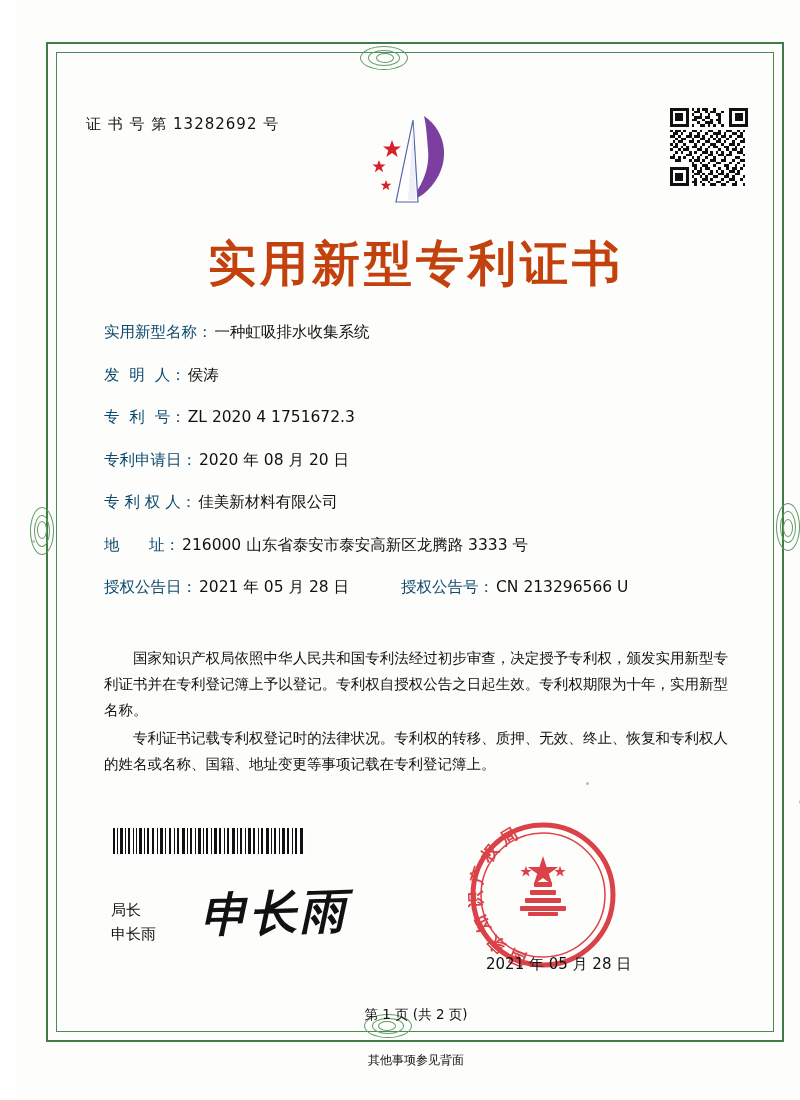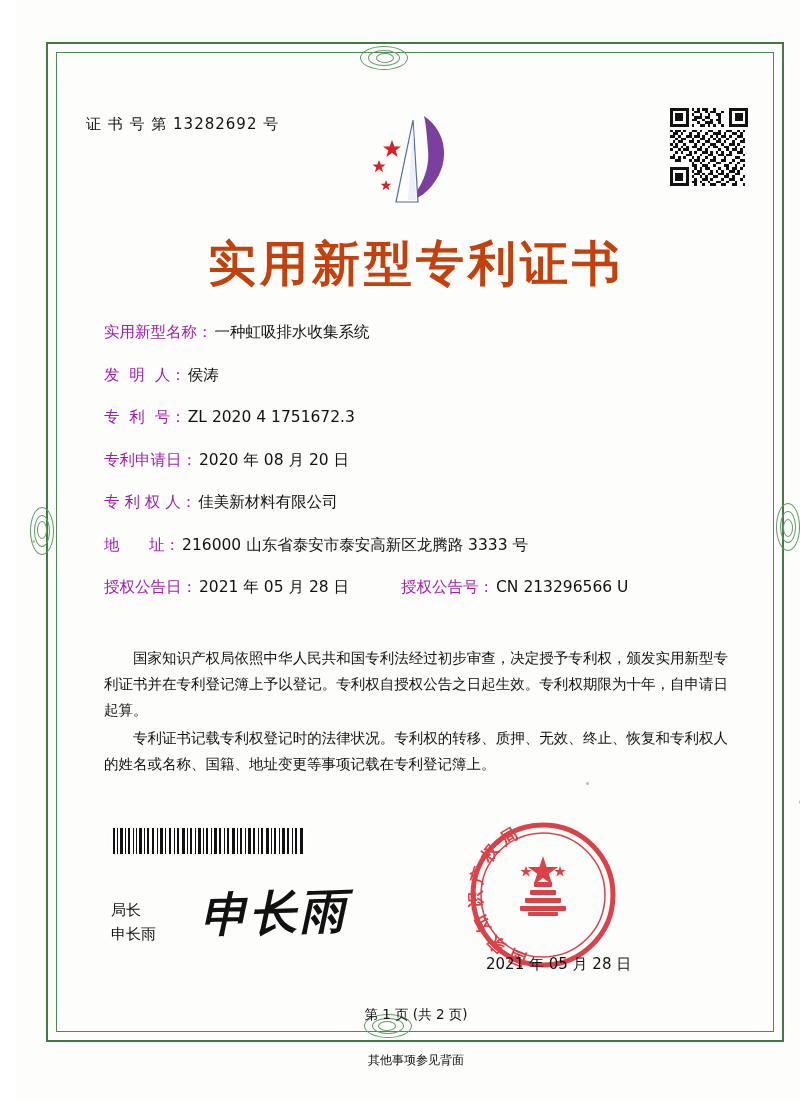--- a/index.html
+++ b/index.html
@@ -99,21 +99,21 @@
   }
   .field-row {
     display: flex;
     align-items: baseline;
     margin-bottom: 21.5px;
     font-size: 15.5px;
     color: #111;
   }
   .field-label {
     white-space: pre;
-    color: #a21caf;
+    color: #0c4a6e;
   }
   .field-value {
     color: #111;
     margin-left: 2px;
   }
   .field-row.two-col .second-label {
     margin-left: 52px;
     white-space: pre;
   }
 
@@ -489,21 +489,21 @@
     </div>
     <div class="field-row two-col">
       <span class="field-label">授权公告日：</span>
       <span class="field-value">2021 年 05 月 28 日</span>
       <span class="field-label second-label">授权公告号：</span>
       <span class="field-value">CN 213296566 U</span>
     </div>
   </div>
 
   <div class="paragraphs">
-    <p>国家知识产权局依照中华人民共和国专利法经过初步审查，决定授予专利权，颁发实用新型专利证书并在专利登记簿上予以登记。专利权自授权公告之日起生效。专利权期限为十年，自申请日起算。</p>
+    <p>国家知识产权局依照中华人民共和国专利法经过初步审查，决定授予专利权，颁发实用新型专利证书并在专利登记簿上予以登记。专利权自授权公告之日起生效。专利权期限为十年，实用新型名称。</p>
     <p>专利证书记载专利权登记时的法律状况。专利权的转移、质押、无效、终止、恢复和专利权人的姓名或名称、国籍、地址变更等事项记载在专利登记簿上。</p>
   </div>
 
   <div class="barcode">
     <svg width="196" height="26" shape-rendering="crispEdges">
       <rect width="196" height="26" fill="#ffffff"></rect>
       <g fill="#111111">
         <rect x="2" y="0" width="2" height="26"></rect>
           <rect x="6" y="0" width="1" height="26"></rect>
         <rect x="9" y="0" width="3" height="26"></rect>

